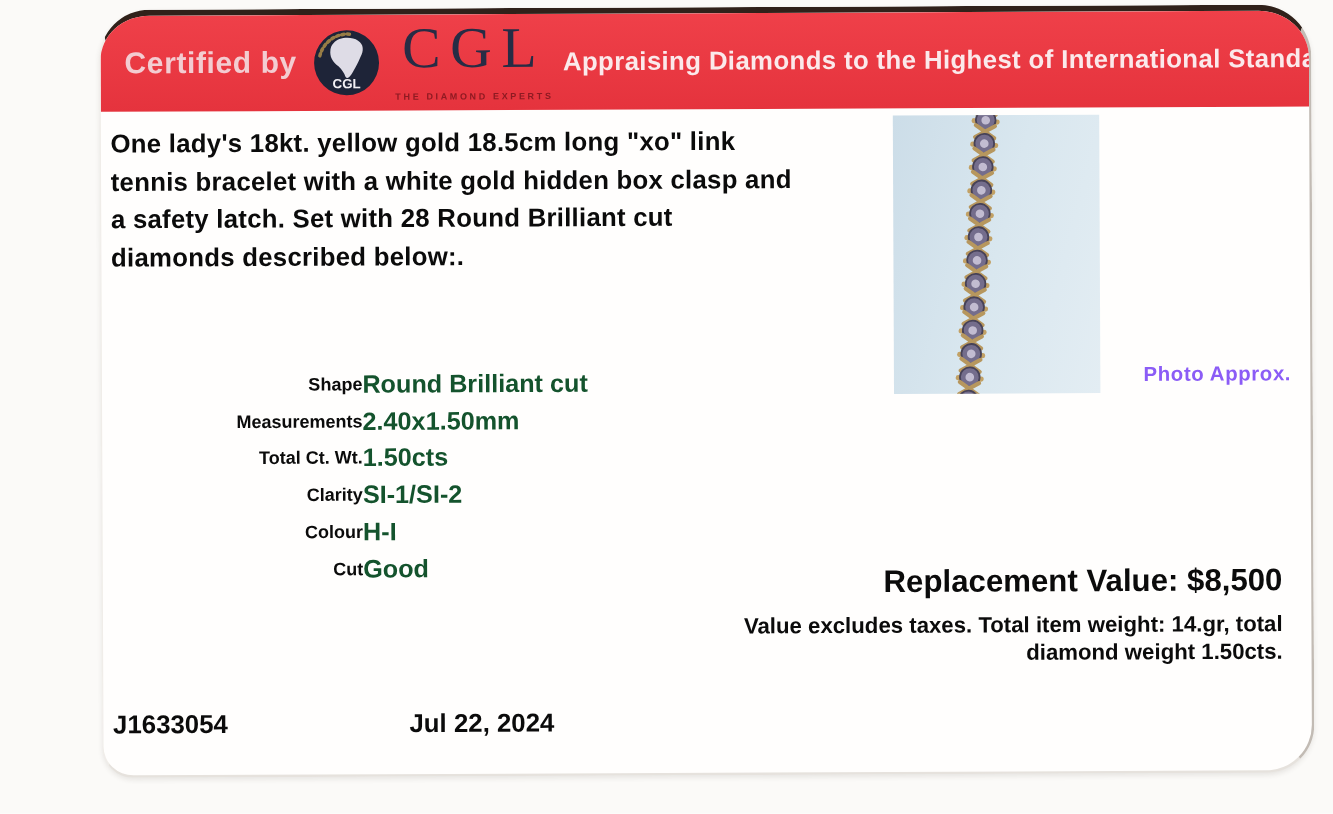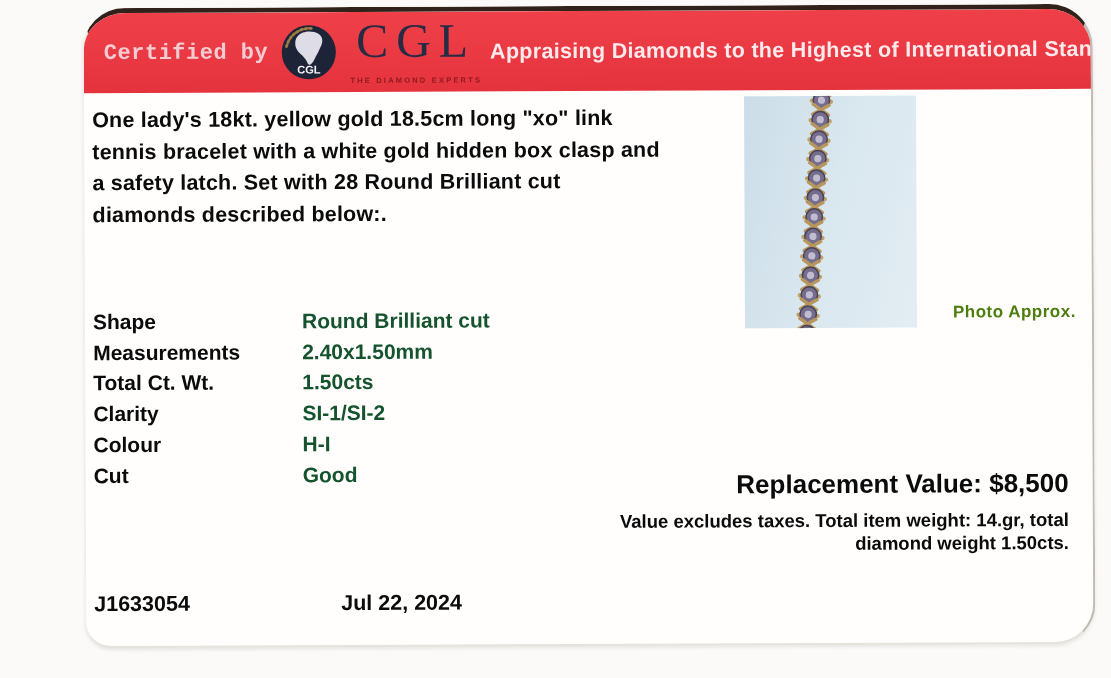--- a/index.html
+++ b/index.html
@@ -19,21 +19,21 @@
     box-sizing:border-box;overflow:hidden;
     transform:rotate(-0.25deg);
     box-shadow:0 2px 4px rgba(60,50,40,0.10);
   }
   .band{
     height:80px;display:flex;align-items:center;
     background:linear-gradient(180deg,#ef4049 0%,#e5333d 100%);
     padding:0 24px 0 20px;
   }
   .certified{
-    font-size:22px;font-weight:700;color:#f3ccd1;letter-spacing:.5px;white-space:nowrap;font-family:Liberation Mono, monospace;
+    font-size:25px;font-weight:700;color:#f3ccd1;letter-spacing:.5px;white-space:nowrap;
   }
   .logo{margin-left:12px;flex:0 0 auto;display:block;}
   .wordmark-wrap{margin-left:12px;display:flex;flex-direction:column;align-items:center;}
   .wordmark{
     font-family:"Liberation Serif","DejaVu Serif",serif;
     font-size:48px;line-height:42px;letter-spacing:8px;color:#272c45;font-weight:400;
   }
   .tagline{
     font-size:7.5px;letter-spacing:2.2px;color:#8e1a22;font-weight:700;
     margin-top:14px;white-space:nowrap;align-self:center;
@@ -46,25 +46,25 @@
     position:absolute;left:8px;top:92px;
     font-size:21.5px;font-weight:700;color:#0b0b0b;line-height:31.5px;letter-spacing:.2px;
   }
   .photo{
     position:absolute;left:660px;top:86px;width:172px;height:232px;
     background:linear-gradient(105deg,#ccdde8 0%,#d9e7ef 50%,#e3edf3 100%);
   }
   .photo svg{display:block;}
   .photo-caption{
     position:absolute;left:868px;top:293px;
-    font-size:17px;font-weight:700;color:#4d7c0f;letter-spacing:.5px;
+    font-size:17px;font-weight:700;color:#8b5cf6;letter-spacing:.5px;
   }
   .specs{position:absolute;left:8px;top:294px;}
   .spec-row{display:flex;line-height:30.7px;}
-  .spec-label{width:209px;font-size:21px;font-weight:700;color:#0b0b0b;}
+  .spec-label{width:209px;font-size:15px;font-weight:700;color:#0b0b0b;text-align:right;}
   .spec-value{font-size:21px;font-weight:700;color:#14532d;white-space:nowrap;}
   .replacement{
     position:absolute;right:24px;top:459px;
     font-size:26px;font-weight:700;color:#0b0b0b;white-space:nowrap;
   }
   .valuation-note{
     position:absolute;right:24px;top:500px;text-align:right;
     font-size:18.5px;font-weight:700;color:#0b0b0b;line-height:22.5px;
   }
   .footer{position:absolute;left:8px;top:579px;display:flex;}

